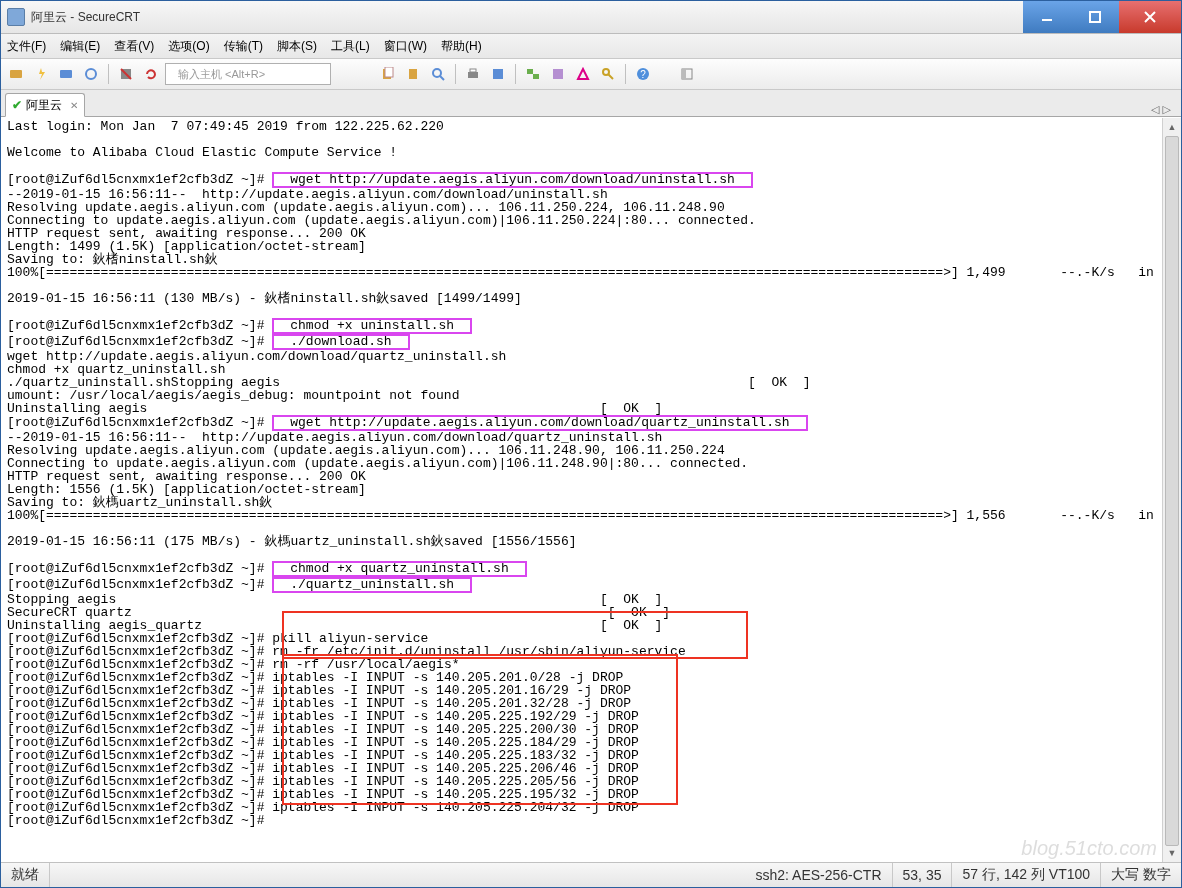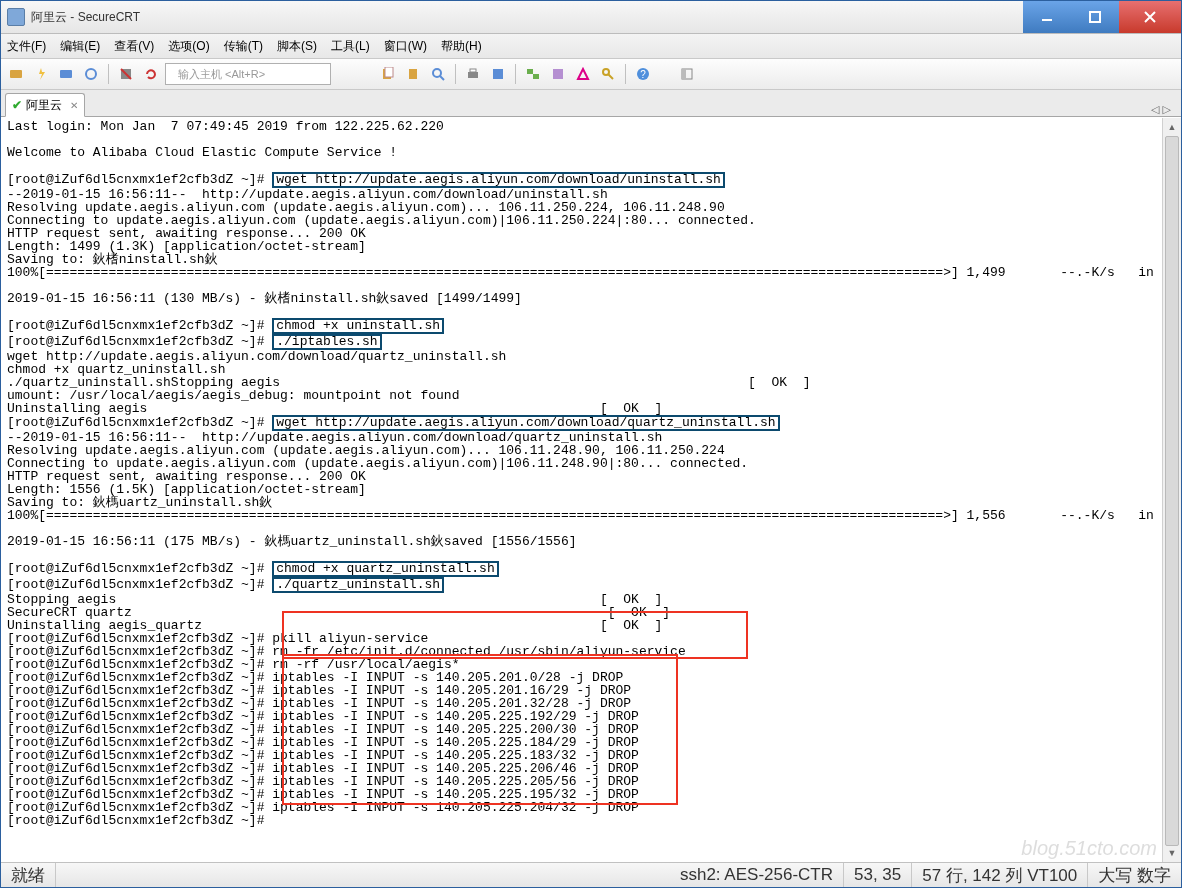--- a/index.html
+++ b/index.html
@@ -24,28 +24,28 @@
   
   .tabbar{height:26px;background:#ebebeb;display:flex;align-items:flex-end;border-bottom:1px solid #a6a6a6;padding-left:4px}
   .tab{background:#fff;border:1px solid #a6a6a6;border-bottom:1px solid #fff;border-radius:3px 3px 0 0;height:22px;display:flex;align-items:center;font-size:12px;padding:0 6px;gap:4px;margin-bottom:-1px}
   .tab .chk{color:#2faa2f;font-weight:bold}
   .tab .x{color:#888;font-size:10px;margin-left:4px;cursor:pointer}
   .tabspacer{flex:1}
   .tabnav{font-size:11px;color:#666;padding:0 10px}
   
   .term-wrap{flex:1;background:#fff;position:relative;overflow:hidden;border-top:1px solid #fff}
   .term{position:absolute;inset:0 18px 0 0;padding:2px 6px;background:#fff;font-family:"Courier New",monospace;font-size:13px;line-height:13px;color:#000;white-space:pre;letter-spacing:0}
-  .hl{border:2px solid #0c4a6e;padding:0 2px;display:inline-block;line-height:12px}
+  .hl{border:2px solid #d946ef;padding:0 16px;display:inline-block;line-height:12px}
   .hlblock{border:2px solid #e32;position:absolute;pointer-events:none}
   .scrollbar{position:absolute;right:0;top:0;bottom:0;width:18px;background:#f0f0f0;border-left:1px solid #d0d0d0;display:flex;flex-direction:column;align-items:center}
   .sbarrow{height:18px;width:100%;display:flex;align-items:center;justify-content:center;color:#666;font-size:9px}
   .sbtrack{flex:1;width:100%;position:relative}
   .sbthumb{position:absolute;left:2px;right:2px;top:0;height:100%;background:#d9d9d9;border:1px solid #b9b9b9;border-radius:2px}
   
-  .statusbar{height:24px;background:linear-gradient(#f7f7f7,#e6e6e6);border-top:1px solid #c1c1c1;display:flex;align-items:center;font-size:17px;color:#333}
+  .statusbar{height:24px;background:linear-gradient(#f7f7f7,#e6e6e6);border-top:1px solid #c1c1c1;display:flex;align-items:center;font-size:14px;color:#333}
   .statusbar .cell{padding:0 10px;border-right:1px solid #c8c8c8;height:100%;display:flex;align-items:center}
   .statusbar .spacer{flex:1}
   .watermark{position:absolute;right:24px;bottom:2px;font-size:20px;color:rgba(120,120,120,.25);font-style:italic;pointer-events:none}
   
   .i-a{fill:#d9a441}.i-b{fill:#5b8dd6}.i-c{fill:#6aae4d}.i-e{fill:#888}.i-f{fill:#b58fd1}.i-y{fill:#f0c040}
 </style>
 </head>
 <body>
 
 <div class="window">
@@ -202,28 +202,28 @@
   <div class="term-wrap">
     <div class="term"><span>Last login: Mon Jan  7 07:49:45 2019 from 122.225.62.220</span>
 <span></span>
 <span>Welcome to Alibaba Cloud Elastic Compute Service !</span>
 <span></span>
 <span>[root@iZuf6dl5cnxmx1ef2cfb3dZ ~]# </span><span class="hl">wget http://update.aegis.aliyun.com/download/uninstall.sh</span>
 <span>--2019-01-15 16:56:11--  http://update.aegis.aliyun.com/download/uninstall.sh</span>
 <span>Resolving update.aegis.aliyun.com (update.aegis.aliyun.com)... 106.11.250.224, 106.11.248.90</span>
 <span>Connecting to update.aegis.aliyun.com (update.aegis.aliyun.com)|106.11.250.224|:80... connected.</span>
 <span>HTTP request sent, awaiting response... 200 OK</span>
-<span>Length: 1499 (1.3K) [application/octet-stream]</span>
+<span>Length: 1499 (1.5K) [application/octet-stream]</span>
 <span>Saving to: 鈥榰ninstall.sh鈥</span>
 <span>100%[===================================================================================================================&gt;] 1,499       --.-K/s   in 0s</span>
 <span></span>
 <span>2019-01-15 16:56:11 (130 MB/s) - 鈥榰ninstall.sh鈥saved [1499/1499]</span>
 <span></span>
 <span>[root@iZuf6dl5cnxmx1ef2cfb3dZ ~]# </span><span class="hl">chmod +x uninstall.sh</span>
-<span>[root@iZuf6dl5cnxmx1ef2cfb3dZ ~]# </span><span class="hl">./iptables.sh</span>
+<span>[root@iZuf6dl5cnxmx1ef2cfb3dZ ~]# </span><span class="hl">./download.sh</span>
 <span>wget http://update.aegis.aliyun.com/download/quartz_uninstall.sh</span>
 <span>chmod +x quartz_uninstall.sh</span>
 <span>./quartz_uninstall.shStopping aegis                                                            [  OK  ]</span>
 <span>umount: /usr/local/aegis/aegis_debug: mountpoint not found</span>
 <span>Uninstalling aegis                                                          [  OK  ]</span>
 <span>[root@iZuf6dl5cnxmx1ef2cfb3dZ ~]# </span><span class="hl">wget http://update.aegis.aliyun.com/download/quartz_uninstall.sh</span>
 <span>--2019-01-15 16:56:11--  http://update.aegis.aliyun.com/download/quartz_uninstall.sh</span>
 <span>Resolving update.aegis.aliyun.com (update.aegis.aliyun.com)... 106.11.248.90, 106.11.250.224</span>
 <span>Connecting to update.aegis.aliyun.com (update.aegis.aliyun.com)|106.11.248.90|:80... connected.</span>
 <span>HTTP request sent, awaiting response... 200 OK</span>
@@ -232,21 +232,21 @@
 <span>100%[===================================================================================================================&gt;] 1,556       --.-K/s   in 0s</span>
 <span></span>
 <span>2019-01-15 16:56:11 (175 MB/s) - 鈥榪uartz_uninstall.sh鈥saved [1556/1556]</span>
 <span></span>
 <span>[root@iZuf6dl5cnxmx1ef2cfb3dZ ~]# </span><span class="hl">chmod +x quartz_uninstall.sh</span>
 <span>[root@iZuf6dl5cnxmx1ef2cfb3dZ ~]# </span><span class="hl">./quartz_uninstall.sh</span>
 <span>Stopping aegis                                                              [  OK  ]</span>
 <span>SecureCRT quartz                                                             [  OK  ]</span>
 <span>Uninstalling aegis_quartz                                                   [  OK  ]</span>
 <span>[root@iZuf6dl5cnxmx1ef2cfb3dZ ~]# </span><span>pkill aliyun-service</span>
-<span>[root@iZuf6dl5cnxmx1ef2cfb3dZ ~]# </span><span>rm -fr /etc/init.d/connected /usr/sbin/aliyun-service</span>
+<span>[root@iZuf6dl5cnxmx1ef2cfb3dZ ~]# </span><span>rm -fr /etc/init.d/uninstall /usr/sbin/aliyun-service</span>
 <span>[root@iZuf6dl5cnxmx1ef2cfb3dZ ~]# </span><span>rm -rf /usr/local/aegis*</span>
 <span>[root@iZuf6dl5cnxmx1ef2cfb3dZ ~]# </span><span>iptables -I INPUT -s 140.205.201.0/28 -j DROP</span>
 <span>[root@iZuf6dl5cnxmx1ef2cfb3dZ ~]# </span><span>iptables -I INPUT -s 140.205.201.16/29 -j DROP</span>
 <span>[root@iZuf6dl5cnxmx1ef2cfb3dZ ~]# </span><span>iptables -I INPUT -s 140.205.201.32/28 -j DROP</span>
 <span>[root@iZuf6dl5cnxmx1ef2cfb3dZ ~]# </span><span>iptables -I INPUT -s 140.205.225.192/29 -j DROP</span>
 <span>[root@iZuf6dl5cnxmx1ef2cfb3dZ ~]# </span><span>iptables -I INPUT -s 140.205.225.200/30 -j DROP</span>
 <span>[root@iZuf6dl5cnxmx1ef2cfb3dZ ~]# </span><span>iptables -I INPUT -s 140.205.225.184/29 -j DROP</span>
 <span>[root@iZuf6dl5cnxmx1ef2cfb3dZ ~]# </span><span>iptables -I INPUT -s 140.205.225.183/32 -j DROP</span>
 <span>[root@iZuf6dl5cnxmx1ef2cfb3dZ ~]# </span><span>iptables -I INPUT -s 140.205.225.206/46 -j DROP</span>
 <span>[root@iZuf6dl5cnxmx1ef2cfb3dZ ~]# </span><span>iptables -I INPUT -s 140.205.225.205/56 -j DROP</span>

